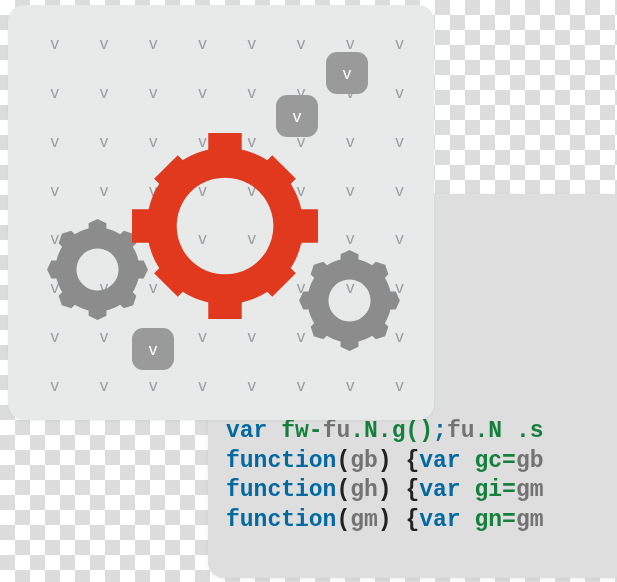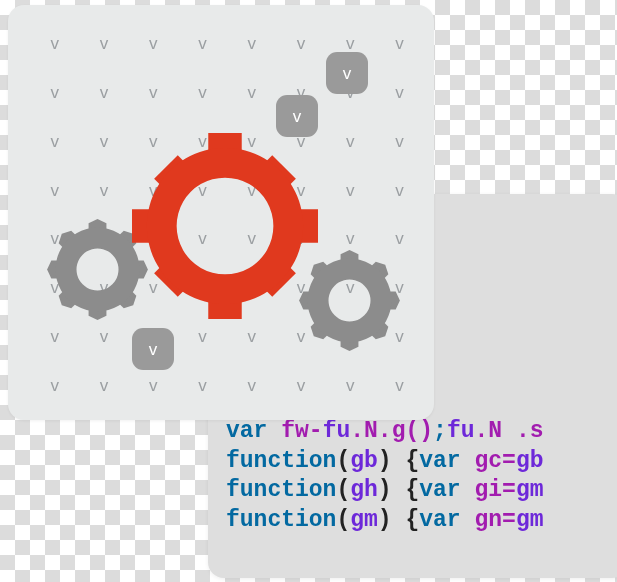--- a/index.html
+++ b/index.html
@@ -65,22 +65,22 @@
   #code-lines{
     position:absolute;left:0;top:16px;width:100%;
     font-family:"Liberation Mono", monospace;
     font-size:23px;line-height:29.6px;
     white-space:pre;
     font-weight:700;
     letter-spacing:0px;
   }
   #code-lines .cl{padding-left:18px;}
   .tok-kw{color:#0369a1;}
-  .tok-id{color:#6d28d9;}
-  .tok-pl{color:#a21caf;}
+  .tok-id{color:#737373;}
+  .tok-pl{color:#15803d;}
   .tok-pun{color:#222222;}
 </style>
 </head>
 <body>
 
 <div id="checker"></div>
 
 <div id="code-panel">
   <div id="code-lines"><div class="cl"><span class="tok-kw">var </span><span class="tok-pl">b=</span><span class="tok-id">{}</span><span class="tok-pl">,</span></div><div class="cl"><span class="tok-pun">(){</span><span class="tok-id">er</span><span class="tok-pl">.</span><span class="tok-id">p</span><span class="tok-id">=es</span></div><div class="cl"><span class="tok-pun">{</span><span class="tok-kw">var </span><span class="tok-pl">gc=</span><span class="tok-id">gb</span></div><div class="cl"><span class="tok-pun">{</span><span class="tok-kw">var </span><span class="tok-pl">gi=</span><span class="tok-id">gm</span></div><div class="cl"><span class="tok-pun">{</span><span class="tok-kw">var </span><span class="tok-pl">gn=</span><span class="tok-id">gm</span></div><div class="cl"><span class="tok-pun">{</span><span class="tok-kw">var </span><span class="tok-pl">fk=</span><span class="tok-id">fj</span></div><div class="cl"><span class="tok-pun">{</span><span class="tok-kw">var </span><span class="tok-pl">fq=</span><span class="tok-id">fp</span></div><div class="cl"><span class="tok-kw">var </span><span class="tok-pl">fw-</span><span class="tok-id">fu</span><span class="tok-pl">.N.g()</span><span class="tok-kw">;</span><span class="tok-id">fu</span><span class="tok-pl">.N .s</span></div><div class="cl"><span class="tok-kw">function</span><span class="tok-pun">(</span><span class="tok-id">gb</span><span class="tok-pun">) {</span><span class="tok-kw">var </span><span class="tok-pl">gc=</span><span class="tok-id">gb</span></div><div class="cl"><span class="tok-kw">function</span><span class="tok-pun">(</span><span class="tok-id">gh</span><span class="tok-pun">) {</span><span class="tok-kw">var </span><span class="tok-pl">gi=</span><span class="tok-id">gm</span></div><div class="cl"><span class="tok-kw">function</span><span class="tok-pun">(</span><span class="tok-id">gm</span><span class="tok-pun">) {</span><span class="tok-kw">var </span><span class="tok-pl">gn=</span><span class="tok-id">gm</span></div></div>
 </div>

